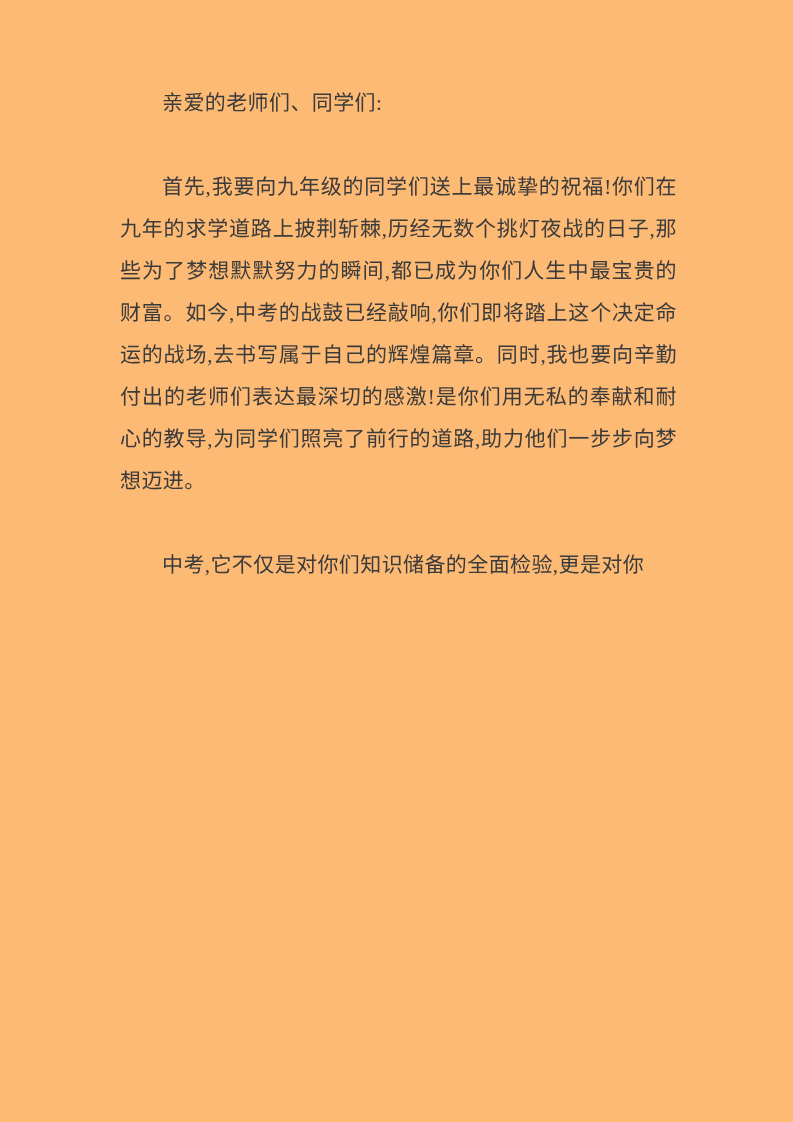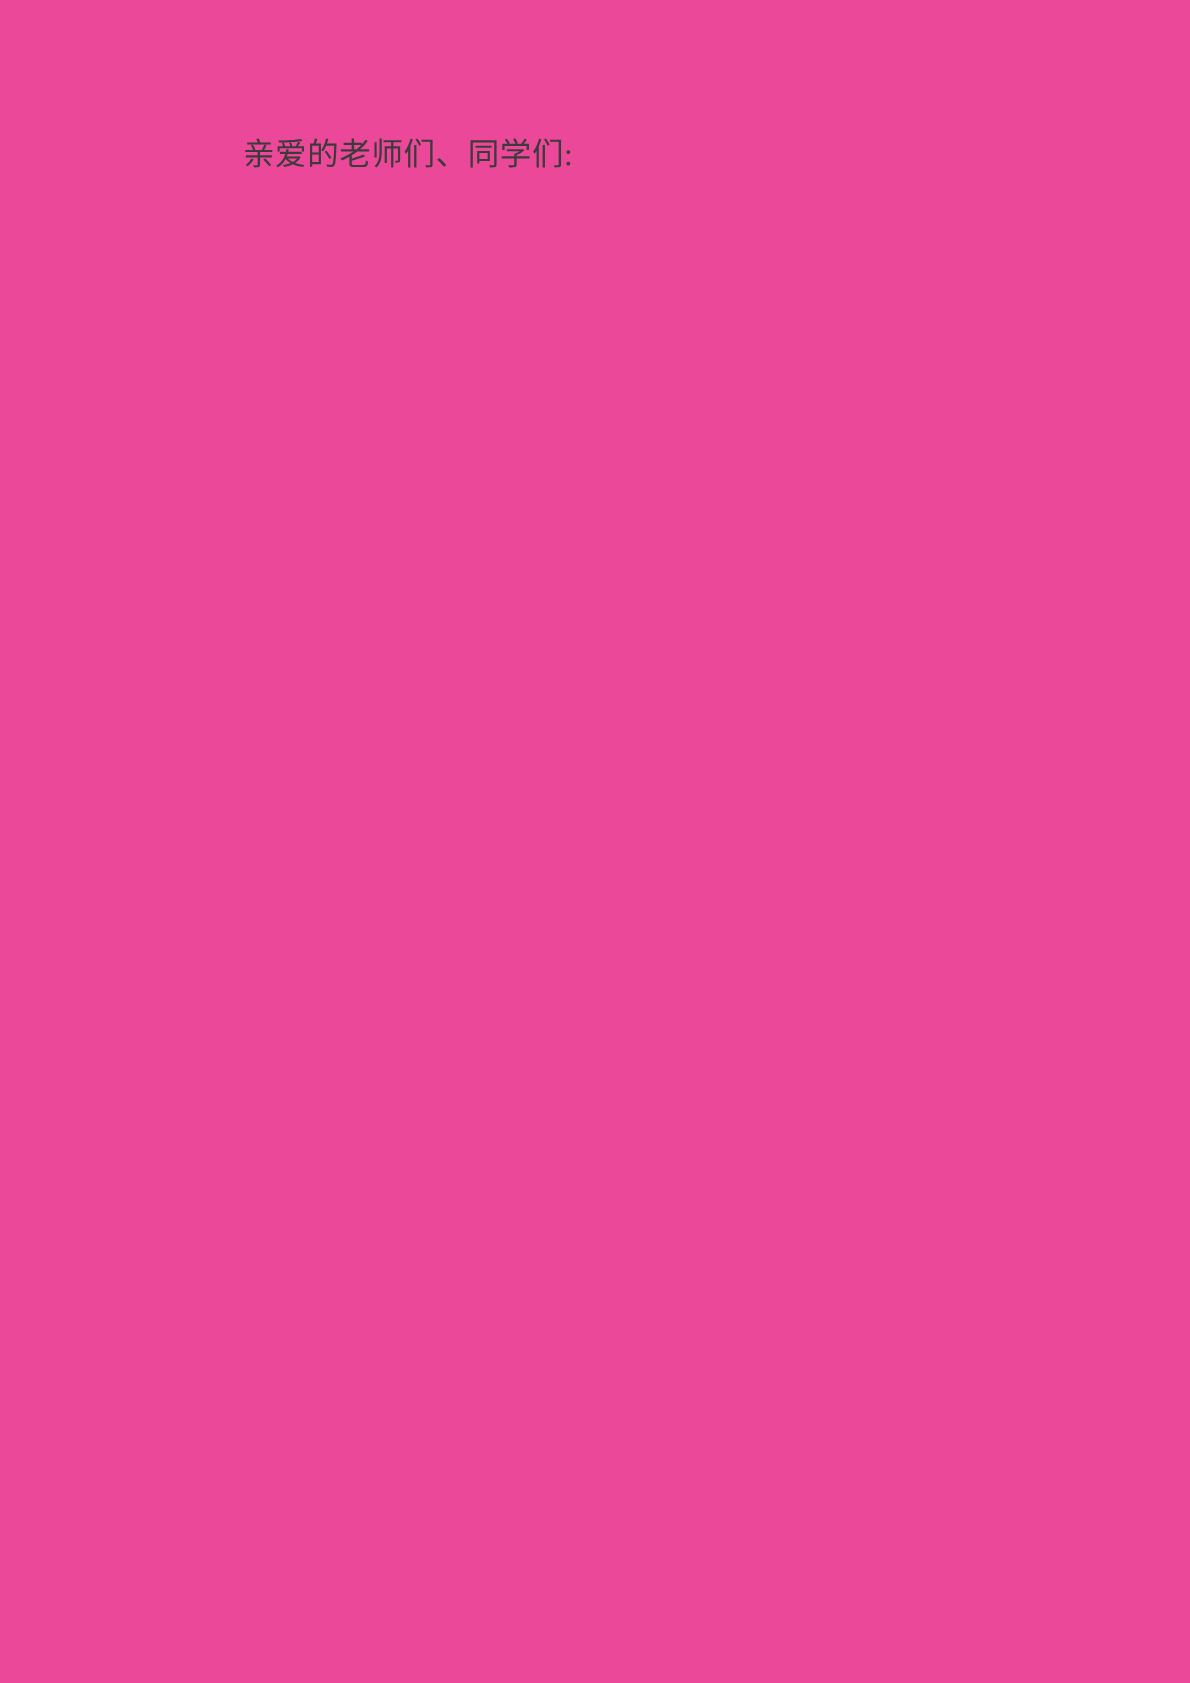--- a/index.html
+++ b/index.html
@@ -5,21 +5,21 @@
   html, body {
     margin: 0;
     padding: 0;
     background: #ffffff;
   }
   .page {
     position: relative;
     width: 793px;
     height: 1122px;
     margin: 0 auto;
-    background: #ec4899;
+    background: #fdba74;
     overflow: hidden;
     box-sizing: border-box;
   }
   .doc-content {
     position: absolute;
     top: 82px;
     left: 120px;
     width: 557px;
     font-family: "Liberation Serif", "DejaVu Serif", serif;
     font-size: 21px;
@@ -36,14 +36,16 @@
   .doc-content p:last-child {
     margin-bottom: 0;
   }
 </style>
 </head>
 <body>
 
 <div class="page">
   <div class="doc-content">
     <p>亲爱的老师们、同学们:</p>
+    <p>首先,我要向九年级的同学们送上最诚挚的祝福!你们在九年的求学道路上披荆斩棘,历经无数个挑灯夜战的日子,那些为了梦想默默努力的瞬间,都已成为你们人生中最宝贵的财富。如今,中考的战鼓已经敲响,你们即将踏上这个决定命运的战场,去书写属于自己的辉煌篇章。同时,我也要向辛勤付出的老师们表达最深切的感激!是你们用无私的奉献和耐心的教导,为同学们照亮了前行的道路,助力他们一步步向梦想迈进。</p>
+    <p>中考,它不仅是对你们知识储备的全面检验,更是对你</p>
   </div>
 </div>
 
 </body></html>

